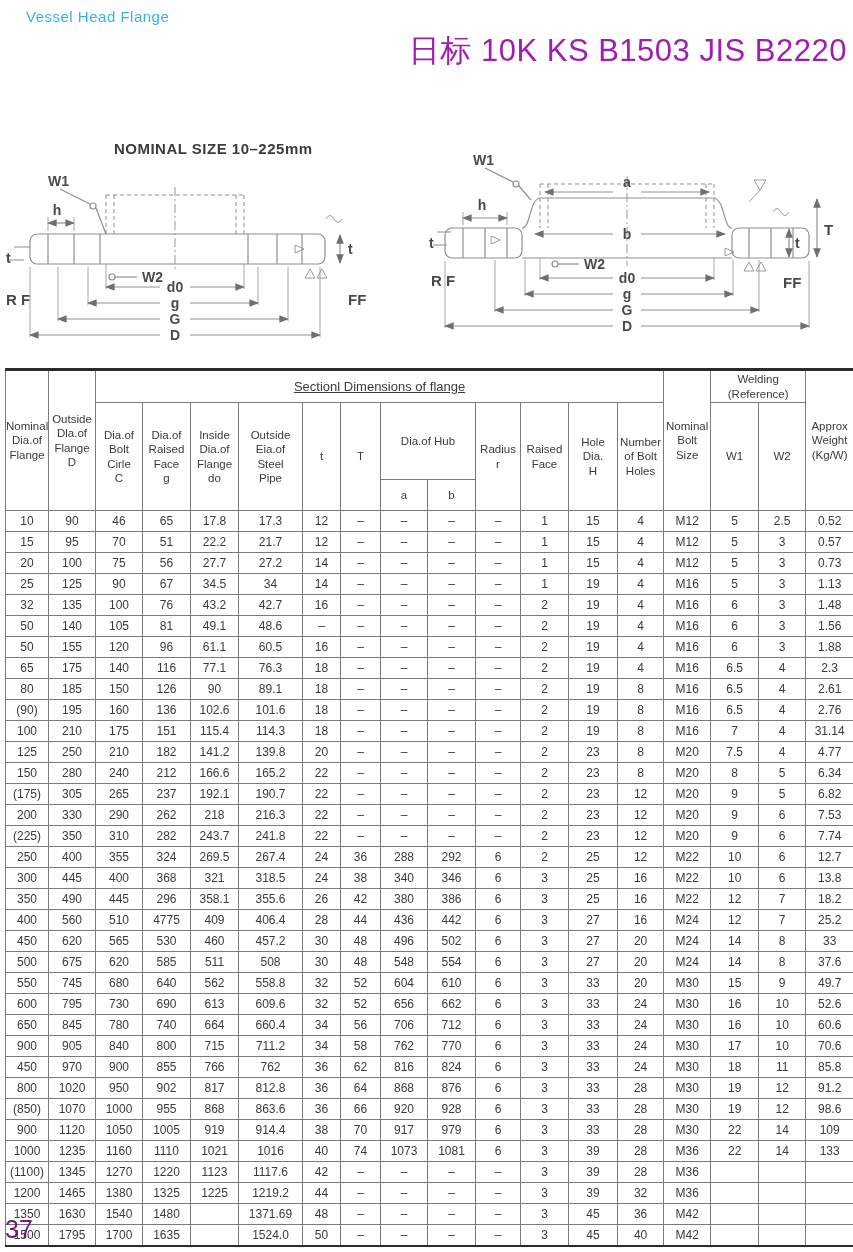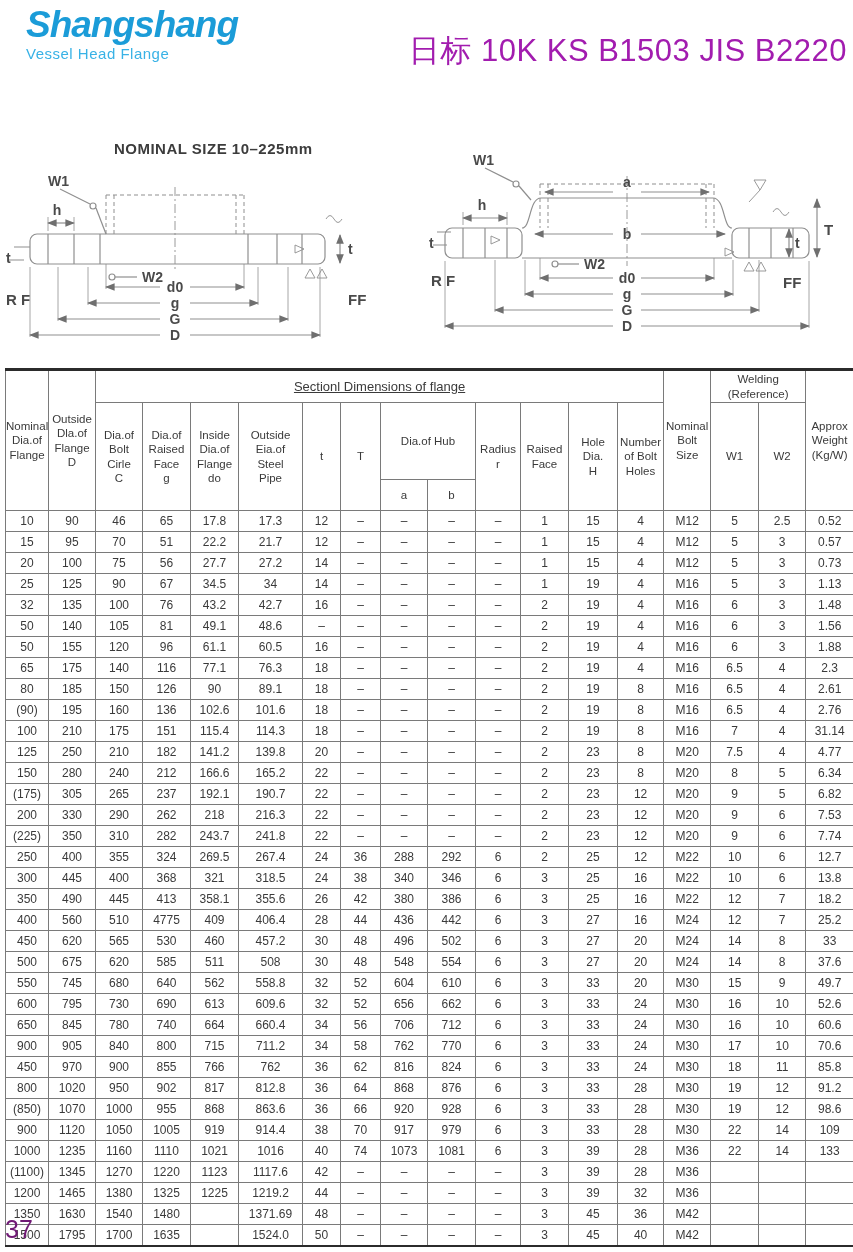--- a/index.html
+++ b/index.html
@@ -33,21 +33,20 @@
   table.flange thead .grp{font-size:13px;text-decoration:underline;}
   table.flange tbody td{font-size:12px;height:20px;line-height:20px;overflow:hidden;}
   tr.hrow1{height:33px;} tr.hrow2{height:77px;} tr.hrow3{height:31px;}
   
   .page-number{position:absolute;left:5px;bottom:8px;font-size:25px;color:#701a75;}
 </style>
 </head>
 <body>
 
 <div class="logo">
-  <div class="brand">Shangshang</div>
   <div class="tagline">Vessel Head Flange</div>
 </div>
 <div class="doc-title">日标 10K KS B1503 JIS B2220</div>
 
 <div class="figures">
 
   <div class="figure">
     <div class="fig-title">NOMINAL SIZE 10–225mm</div>
     <svg width="426" height="200" viewBox="0 0 426 200">
       <defs>
@@ -659,21 +658,21 @@
         <td>16</td>
         <td>M22</td>
         <td>10</td>
         <td>6</td>
         <td>13.8</td>
       </tr>
       <tr>
         <td>350</td>
         <td>490</td>
         <td>445</td>
-        <td>413</td>
+        <td>296</td>
         <td>358.1</td>
         <td>355.6</td>
         <td>26</td>
         <td>42</td>
         <td>380</td>
         <td>386</td>
         <td>6</td>
         <td>3</td>
         <td>25</td>
         <td>16</td>

